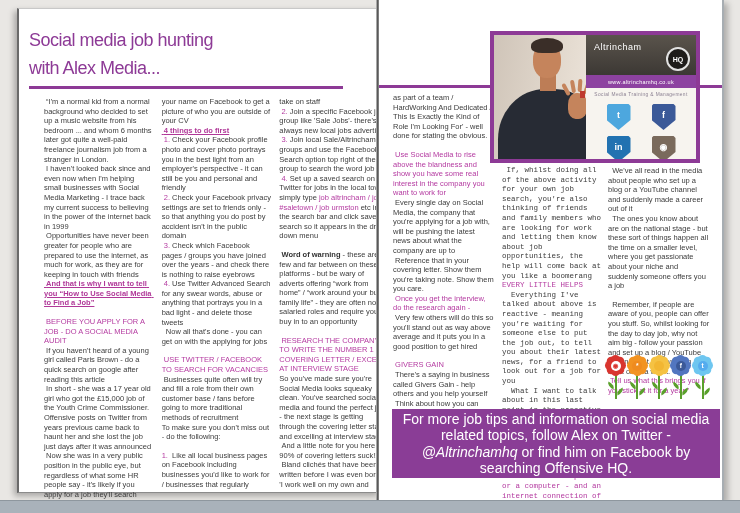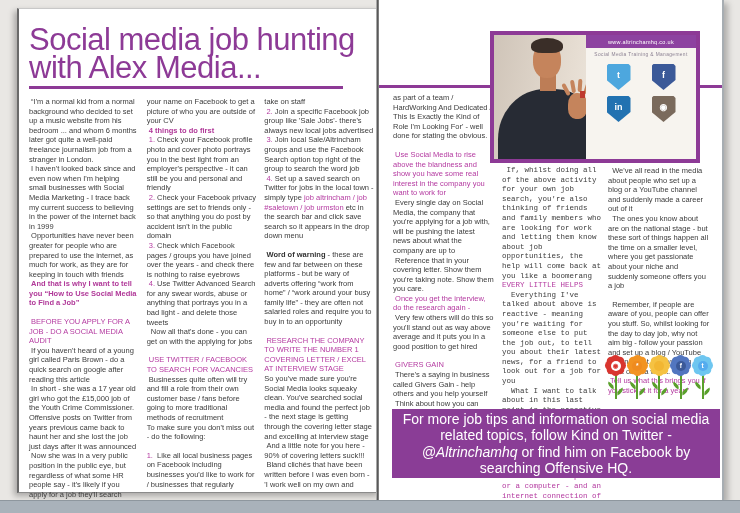--- a/index.html
+++ b/index.html
@@ -19,31 +19,31 @@
     border-right:2px solid #a7adb2;
     box-shadow:4px 3px 6px rgba(0,0,0,.25);
   }
   #spine{position:absolute;left:376px;top:0;width:3px;height:501px;
     background:linear-gradient(90deg,#cfcfcf,#4d4d4d 55%,#9b9b9b);z-index:5;}
   #bottom-bar{position:absolute;left:0;top:500px;width:740px;height:13px;
     background:#a9b2ba;border-top:1px solid #8e979e;z-index:6;}
 
   
   #title{position:absolute;left:10px;top:17px;color:#8d3a96;
-    font-size:31px;line-height:28px;letter-spacing:-.5px;}
+    font-size:18px;line-height:28px;letter-spacing:-.5px;}
   #title-rule{position:absolute;left:10px;top:77px;width:314px;height:3px;background:#8d3a96;}
-  #left-cols{position:absolute;left:10px;top:88px;width:345px;display:flex;gap:8px;}
+  #left-cols{position:absolute;left:25px;top:88px;width:345px;display:flex;gap:8px;}
 
   
   .col{flex:1;font-size:7.5px;line-height:9.6px;color:#3c3c3c;white-space:pre-wrap;}
   .rcol{position:absolute;font-size:7.5px;line-height:9.6px;color:#3c3c3c;white-space:pre-wrap;}
   .blk{margin:0;}
   .p{color:#3c3c3c;}
   .h{color:#b43aa0;}
-  .hb{color:#b03898;font-weight:bold;}
+  .hb{color:#b03898;font-weight:bold;text-decoration:underline;}
   .sp{height:9px;}
   .num{color:#b43aa0;}
   .pl{color:#b43aa0;}
   .b{font-weight:bold;color:#333;text-align:center;}
 
   
   #right-rule{position:absolute;left:0;top:85px;width:343px;height:3px;background:#8d3a96;}
   #col4{left:14px;top:93px;width:101px;}
   #col5{left:123px;top:166px;width:100px;font-family:Liberation Mono, monospace;}
   #col6{left:229px;top:166px;width:102px;}
@@ -127,20 +127,24 @@
       <div class="man-neck"></div>
       <div class="man-head"></div>
       <div class="man-hair"></div>
       <div class="finger f1"></div>
       <div class="finger f2"></div>
       <div class="finger f3"></div>
       <div class="finger f4"></div>
       <div class="man-hand"></div>
       <div class="red-box"></div>
       <div class="panel">
+        <div class="panel-top">
+          <span class="brand">Altrincham</span>
+          <span class="hq-badge">HQ</span>
+        </div>
         <div class="panel-url">www.altrinchamhq.co.uk</div>
         <div class="panel-tag">Social Media Training &amp; Management</div>
         <div class="panel-icons">
             <div class="shield" style="background: rgb(77, 167, 222);">t</div>
             <div class="shield" style="background: rgb(59, 89, 152);">f</div>
             <div class="shield" style="background: rgb(34, 114, 177); text-align: center;">in</div>
             <div class="shield" style="background: rgb(122, 106, 92);">◉</div>
           </div>
       </div>
     </div>
@@ -181,19 +185,19 @@
         <div class="flower">
           <div class="f-stem"></div>
           <div class="f-leaf l"></div>
           <div class="f-leaf r"></div>
           <div class="f-head" style="background: rgb(110, 198, 240); box-shadow: rgb(110, 198, 240) 6px 0px 0px, rgb(110, 198, 240) -6px 0px 0px, rgb(110, 198, 240) 0px 6px 0px, rgb(110, 198, 240) 0px -6px 0px, rgb(110, 198, 240) 4.3px 4.3px 0px, rgb(110, 198, 240) -4.3px 4.3px 0px, rgb(110, 198, 240) 4.3px -4.3px 0px, rgb(110, 198, 240) -4.3px -4.3px 0px;"></div>
           <div class="f-core" style="background: rgb(85, 172, 238); color: rgb(255, 255, 255);">t</div>
         </div>
       </div>
 
     <div id="banner">
-        <div><span>For more job tips and information on social media related topics, follow Kind on Twitter - </span><span class="italic">@Altrinchamhq</span><span> or find him on Facebook by searching Offensive HQ.</span></div>
+        <div><span>For more job tips and information on social media related topics, follow Alex on Twitter - </span><span class="italic">@Altrinchamhq</span><span> or find him on Facebook by searching Offensive HQ.</span></div>
       </div>
   </div>
 
   <div id="spine"></div>
   <div id="bottom-bar"></div>
 </div>
 
 </body></html>

